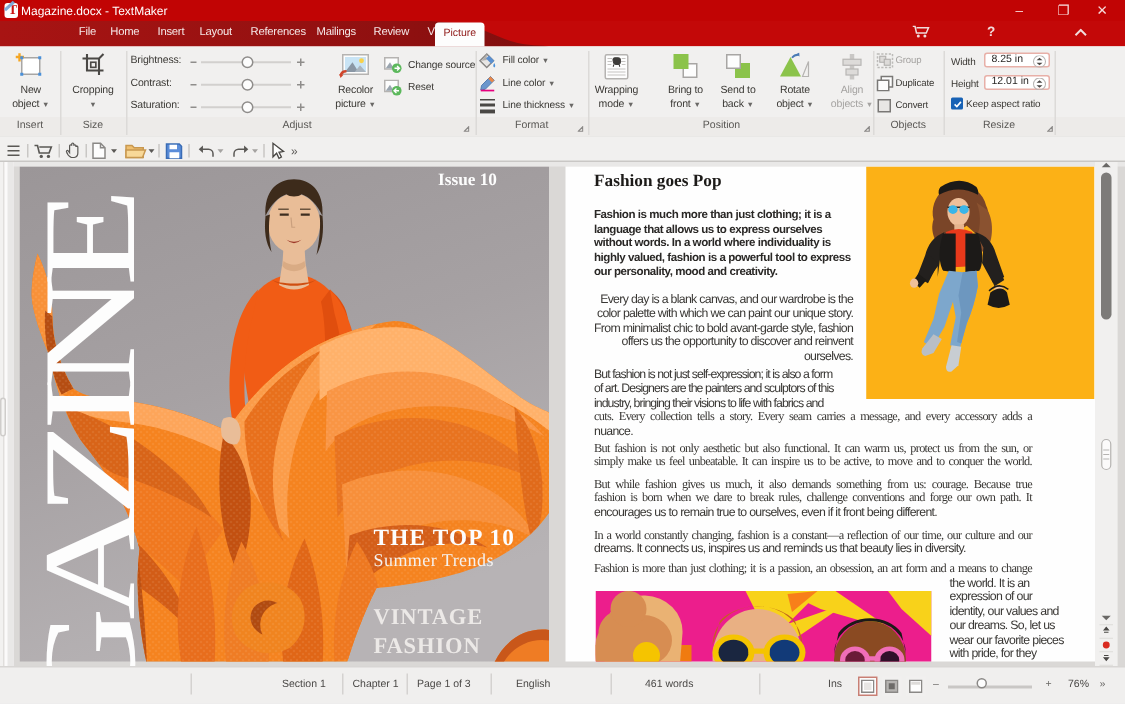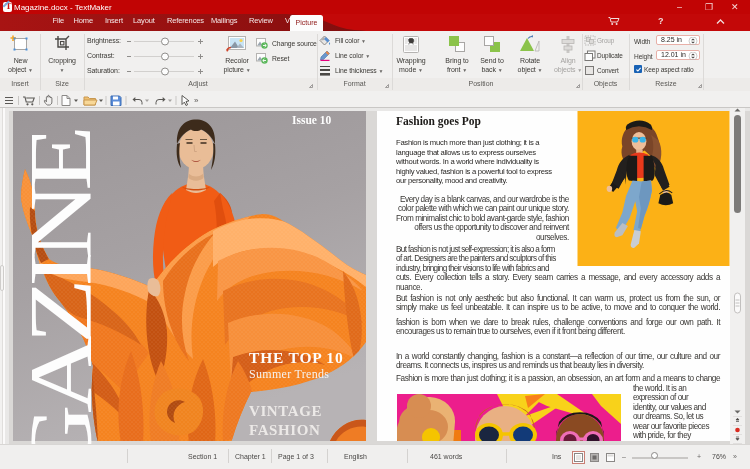--- a/index.html
+++ b/index.html
@@ -38,24 +38,24 @@
 #whitestrip{left:3px;top:0;width:6px;height:336px;background:#fbfafa;border-right:4px solid #e9e8e7;}
 #grab{left:0px;top:157px;width:4px;height:26px;background:#f5f4f3;border:1px solid #cfcdcb;border-radius:2px;}
 #rightpage{left:377px;top:3px;width:353px;height:330px;background:#fefefe;}
 #vscroll{left:730px;top:0;width:15px;height:336px;background:#f0efee;}
 
 
 .rp{position:absolute;color:#2f2d2b;}
 #heading{left:19px;top:4px;font-family:"Liberation Serif",serif;font-weight:bold;font-size:11.5px;color:#1c1a18;}
 .para{font-size:8.2px;line-height:9.5px;color:#393734;letter-spacing:-0.45px;}
 .nl{height:9.5px;white-space:nowrap;}
-.jl{height:9.5px;width:324px;text-align:justify;white-space:normal;}
+.jl{height:9.5px;width:292px;text-align:justify;white-space:normal;font-family:Liberation Serif, serif;}
 .jl::after{content:"";display:inline-block;width:100%;}
 .tight{letter-spacing:-0.62px;}
-.bold{font-weight:normal;color:#2a2826;font-size:7.7px;letter-spacing:-0.3px;}
+.bold{font-weight:bold;color:#2a2826;font-size:7.7px;letter-spacing:-0.3px;}
 
 
 #statusbar{left:0;top:444px;width:750px;height:25px;background:#f0efee;border-top:1px solid #d8d6d4;font-size:7px;color:#4a4846;}
 .sitem{position:absolute;top:8px;font-size:7px;color:#4a4846;}
 .ssep{position:absolute;top:4px;height:14px;width:1px;background:#d4d2d0;}
 
 
 #magword{position:absolute;left:17px;top:530px;width:600px;height:88px;
  font-family:"Liberation Serif",serif;font-size:88px;color:#fdfdfd;line-height:88px;
  letter-spacing:-7px;transform:rotate(-90deg) scale(1.22,1);transform-origin:0 0;}
@@ -452,20 +452,21 @@
         <div class="nl tight">of art. Designers are the painters and sculptors of this</div>
         <div class="nl tight">industry, bringing their visions to life with fabrics and</div>
         <div class="jl">cuts. Every collection tells a story. Every seam carries a message, and every accessory adds a</div>
         <div class="nl">nuance.</div>
       </div>
       <div class="rp para" style="left:19px;top:182.5px;">
         <div class="jl">But fashion is not only aesthetic but also functional. It can warm us, protect us from the sun, or</div>
         <div class="jl">simply make us feel unbeatable. It can inspire us to be active, to move and to conquer the world.</div>
       </div>
       <div class="rp para" style="left:19px;top:206.5px;">
+        <div class="jl">But while fashion gives us much, it also demands something from us: courage. Because true</div>
         <div class="jl">fashion is born when we dare to break rules, challenge conventions and forge our own path. It</div>
         <div class="nl">encourages us to remain true to ourselves, even if it front being different.</div>
       </div>
       <div class="rp para" style="left:19px;top:240.5px;">
         <div class="jl">In a world constantly changing, fashion is a constant—a reflection of our time, our culture and our</div>
         <div class="nl">dreams. It connects us, inspires us and reminds us that beauty lies in diversity.</div>
       </div>
       <div class="rp para" style="left:19px;top:263px;">
         <div class="jl">Fashion is more than just clothing; it is a passion, an obsession, an art form and a means to change</div>
       </div>

